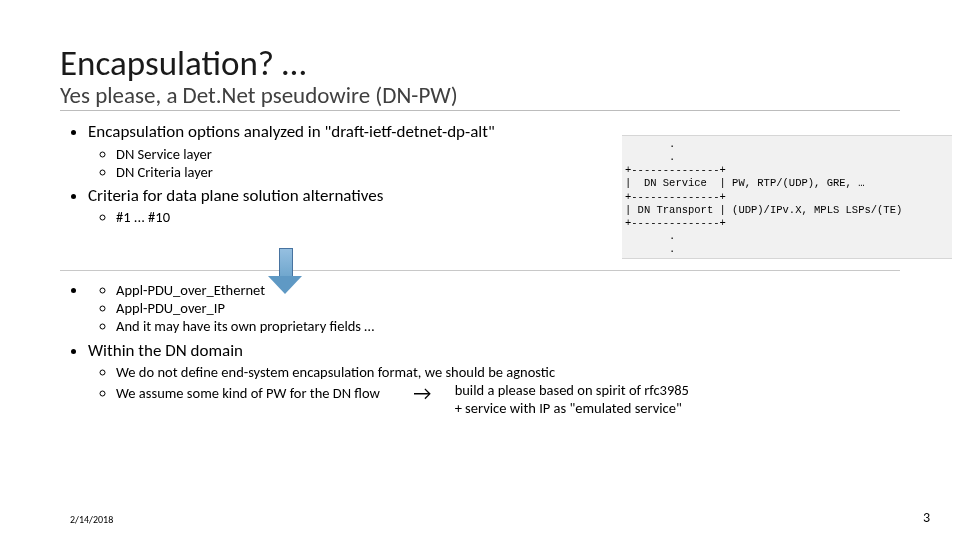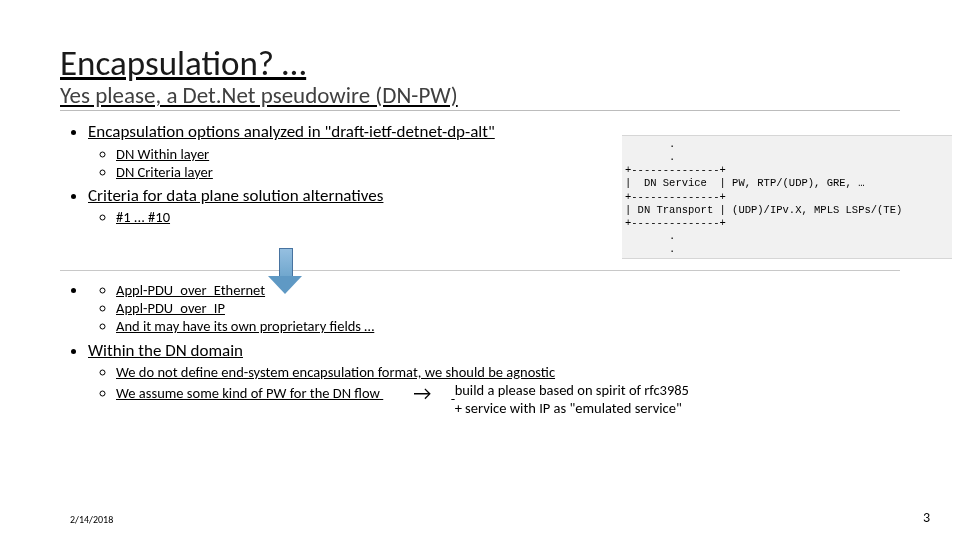--- a/index.html
+++ b/index.html
@@ -11,21 +11,20 @@
     font-family: Calibri, "Segoe UI", Arial, sans-serif;
     color: #000;
     overflow: hidden;
   }
   .slide {
     position: relative;
     width: 960px;
     height: 540px;
     box-sizing: border-box;
     padding: 30px 60px 0 60px;
-    text-decoration: underline;
   }
   .title {
     font-size: 35px;
     font-weight: 400;
     color: #1a1a1a;
     line-height: 1.0;
     margin: 0;
     padding-top: 16px;
   }
   .subtitle {
@@ -147,21 +146,21 @@
 
   <h1 class="title">Encapsulation? …</h1>
   <div class="subtitle">Yes please, a Det.Net pseudowire (DN-PW)</div>
   <hr class="hr">
 
   <div class="content">
     <ul class="lvl1">
       <li>
         <span>Encapsulation options analyzed in "draft-ietf-detnet-dp-alt"</span>
         <ul class="lvl2">
-          <li>DN Within layer</li>
+          <li>DN Service layer</li>
           <li>DN Criteria layer</li>
         </ul>
       </li>
       <li>
         <span>Criteria for data plane solution alternatives</span>
         <ul class="lvl2">
           <li>#1 ... #10</li>
         </ul>
       </li>
     </ul>

